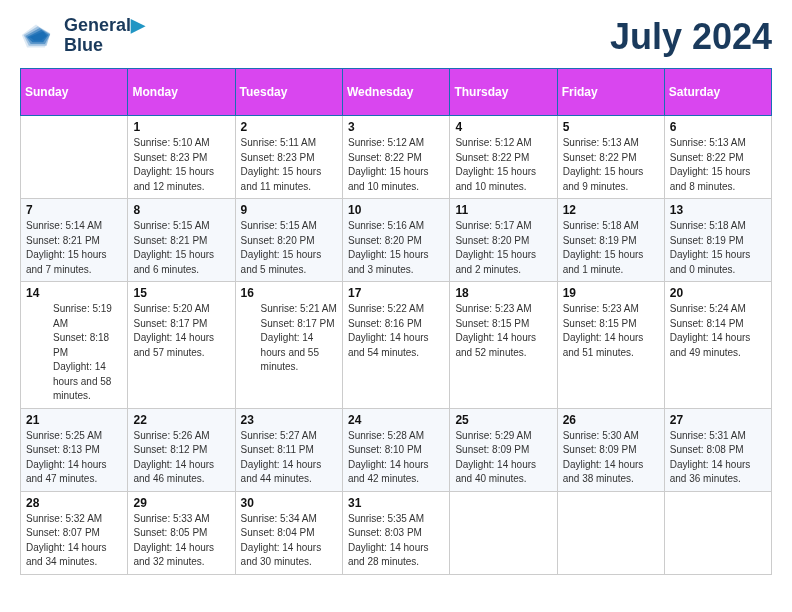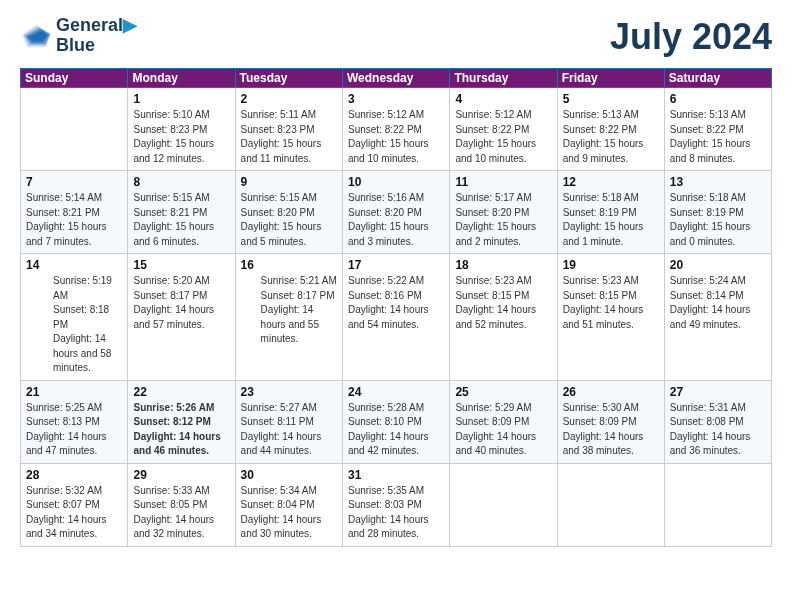--- a/index.html
+++ b/index.html
@@ -12,21 +12,21 @@
     }
     .header-area {
       display: flex;
       justify-content: space-between;
       align-items: flex-start;
       margin-bottom: 10px;
     }
     .logo {
       display: flex;
       align-items: center;
-      gap: 4px;
+      gap: 12px;
     }
     .logo-text {
       font-size: 18px;
       font-weight: bold;
       color: #1a3a5c;
       line-height: 1.1;
     }
     .logo-text span {
       color: #2196c4;
     }
@@ -45,23 +45,23 @@
     .subtitle {
       font-size: 15px;
       color: #333;
     }
     .calendar {
       width: 100%;
       border-collapse: collapse;
       font-size: 11px;
     }
     .calendar th {
-      background: #701a75;
+      background: #d946ef;
       color: #fff;
-      padding: 2px 4px;
+      padding: 16px 4px;
       text-align: left;
       font-size: 12px;
       font-weight: bold;
       border: 1px solid #1a6eb5;
     }
     .calendar td {
       border: 1px solid #ccc;
       vertical-align: top;
       padding: 4px 5px;
       width: 108px;
@@ -251,21 +251,21 @@
       </tr>
       <tr>
         <td>
           <span class="day-number">21</span>
           <div class="day-info" style="white-space: pre-line;">Sunrise: 5:25 AM
 Sunset: 8:13 PM
 Daylight: 14 hours and 47 minutes.</div>
         </td>
         <td>
           <span class="day-number">22</span>
-          <div class="day-info" style="white-space: pre-line; font-weight: bold;">Sunrise: 5:26 AM
+          <div class="day-info" style="white-space: pre-line;">Sunrise: 5:26 AM
 Sunset: 8:12 PM
 Daylight: 14 hours and 46 minutes.</div>
         </td>
         <td>
           <span class="day-number">23</span>
           <div class="day-info" style="white-space: pre-line;">Sunrise: 5:27 AM
 Sunset: 8:11 PM
 Daylight: 14 hours and 44 minutes.</div>
         </td>
         <td>

